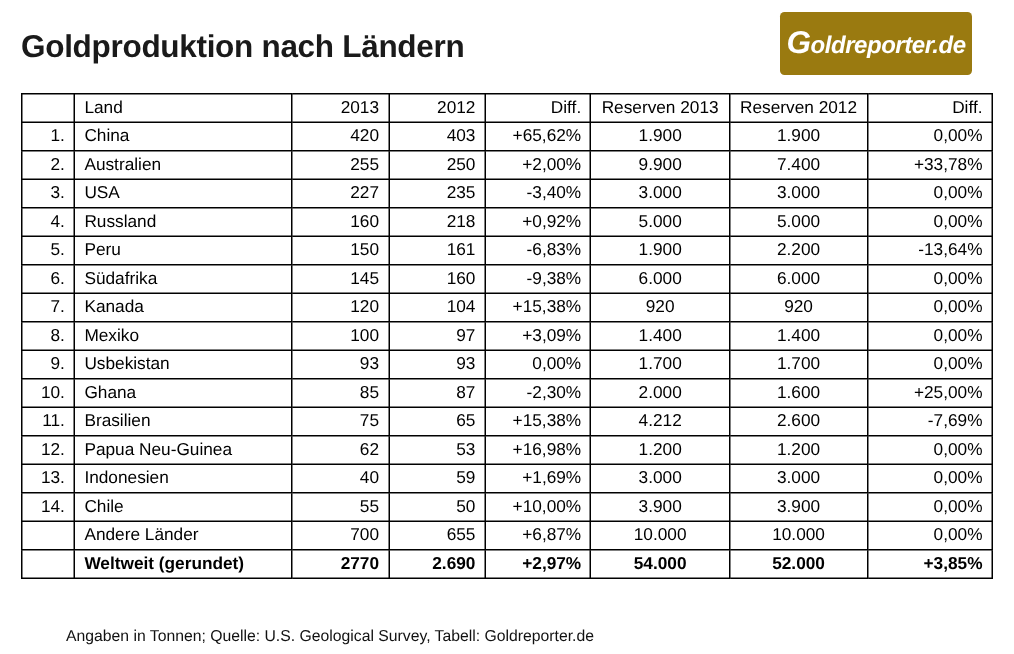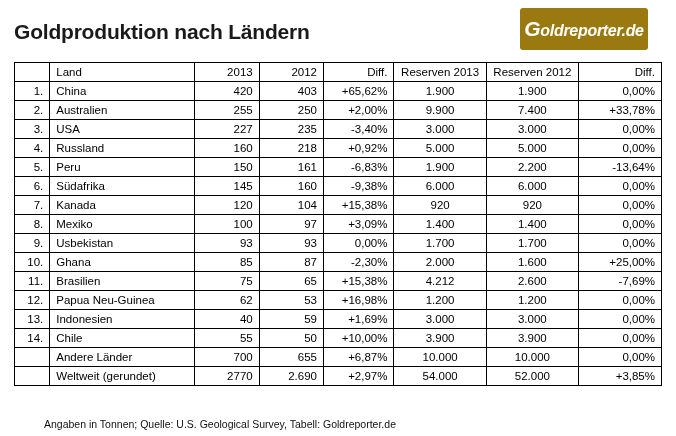--- a/index.html
+++ b/index.html
@@ -77,21 +77,21 @@
   .c-res   { width: 89px; text-align: center; }
   .c-rdiff { width: 80px;  text-align: right; }
   thead td {
     font-weight: bold;
     text-align: right;
     margin-top: 28px;
   }
   thead td.c-land { text-align: left; }
   thead td.c-num  { border-right: 1px solid #000; }
   tr.total td {
-    font-weight: normal;
+    font-weight: bold;
   }
   .footnote {
     position: absolute;
     left: 44px;
     top: 418px;
     font-size: 10.5px;
     color: #111111;
     white-space: nowrap;
   }
 </style>

